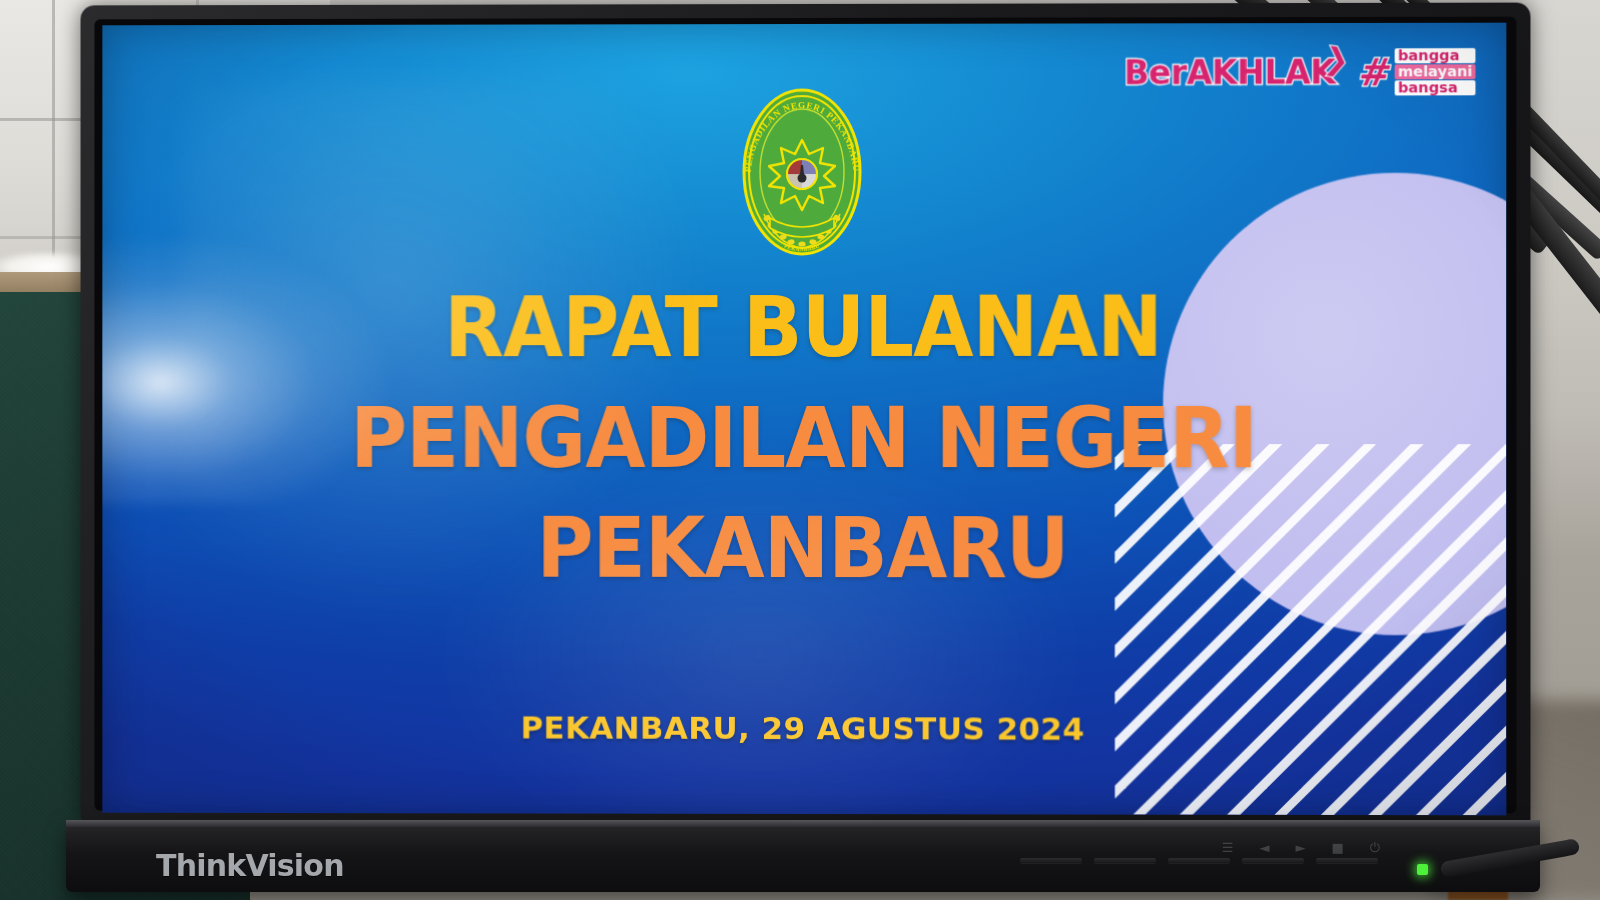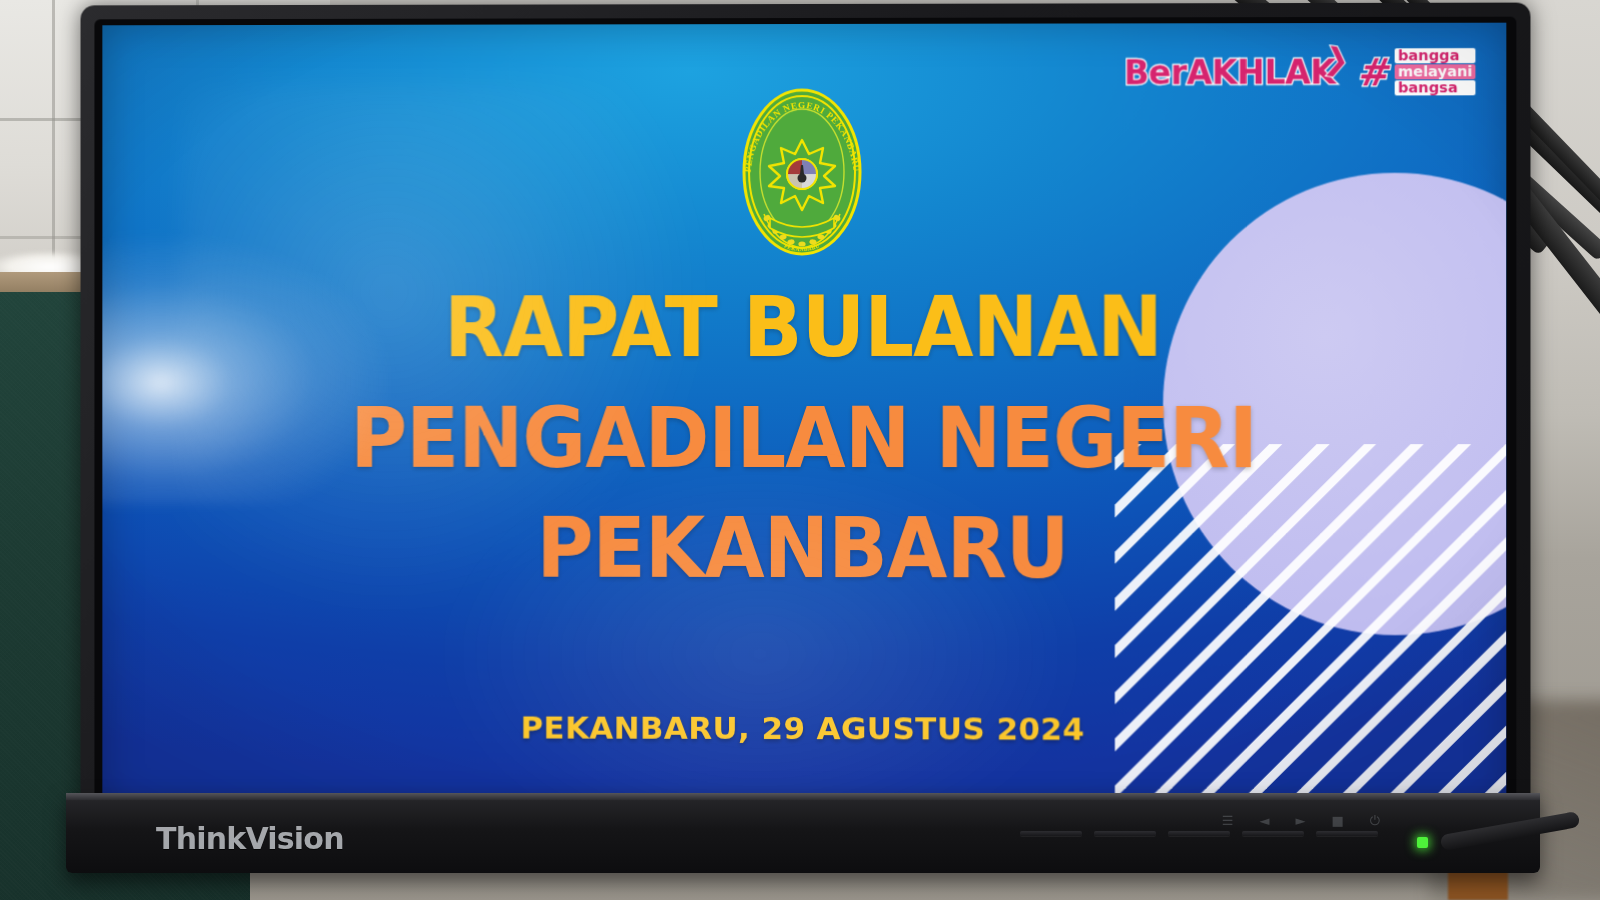--- a/index.html
+++ b/index.html
@@ -193,21 +193,21 @@
 
   .subtitle{
     position:absolute; left:0; right:0; top:686px; text-align:center;
     font-family:"DejaVu Sans", sans-serif;
     font-size:31px; font-weight:bold; color:#fbc62a; letter-spacing:.4px;
     text-shadow:0 2px 4px rgba(0,0,0,.3);
   }
 
   
   .chin{
-    position:absolute; left:-12px; top:793px; width:1474px; height:80px;
+    position:absolute; left:-12px; top:820px; width:1474px; height:72px;
     background:linear-gradient(180deg,#3a3a3d 0%, #242427 10%, #151517 45%, #0d0d0f 100%);
     border-radius:0 0 6px 6px;
     box-shadow:0 10px 20px rgba(0,0,0,.5);
   }
   .chin-hi{
     position:absolute; left:0; top:0; width:100%; height:7px;
     background:linear-gradient(180deg,#55555a,#2c2c30);
   }
   .tv-logo{
     position:absolute; left:90px; top:28px;

